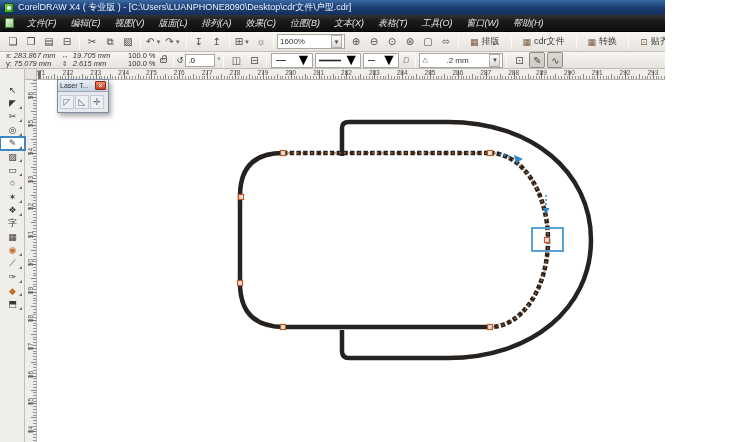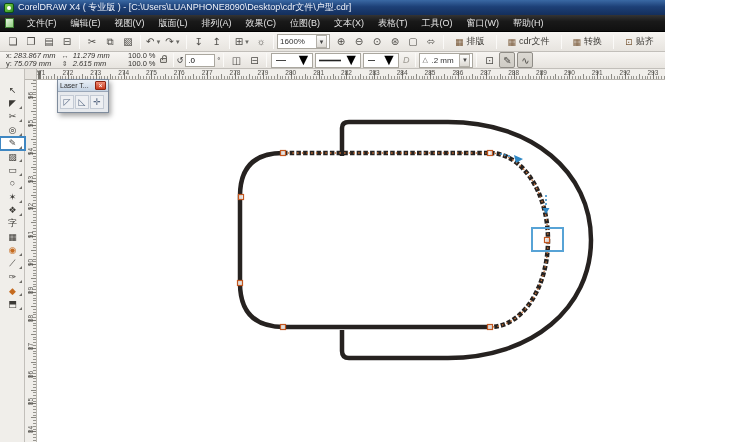--- a/index.html
+++ b/index.html
@@ -20,34 +20,34 @@
   .winbtns { margin-left:auto; display:flex; gap:2px; opacity:.55; }
   .winbtns .wb { width:12px; height:9px; background:#27456f; border:1px solid #4a6a95;
     color:#cfd9e8; font-size:6px; line-height:7px; text-align:center; }
 
   
   .menubar { position:absolute; left:0; top:15px; width:735px; height:17px;
     background:linear-gradient(#343434,#191919 40%,#101010); border-bottom:1px solid #000;
     display:flex; align-items:center; padding:0 3px; }
   .menubar .docicon { width:9px; height:10px; background:linear-gradient(135deg,#eaf5e6,#8fcc7c);
     border:1px solid #3e7d33; margin:0 6px 0 2px; flex:0 0 auto; }
-  .menu-item { color:#e4e4e4; font-size:9px; padding:2px 7px; white-space:nowrap; cursor:default; }
+  .menu-item { color:#e4e4e4; font-size:9px; padding:2px 7px; white-space:nowrap; cursor:default;font-style:italic; }
 
   
   .bar { position:absolute; left:0; width:735px; background:linear-gradient(#f7f5f2,#ecEAe6 70%,#e4e1dc);
     background:linear-gradient(#f7f5f2,#e7e4df); border-bottom:1px solid #c2bfba;
     display:flex; align-items:center; padding:0 4px; }
   .toolbar { top:32px; height:20px; }
   .propbar  { top:52px; height:17px; }
   .tbtn { min-width:16px; height:16px; display:flex; align-items:center; justify-content:center;
     font-size:10px; color:#4c4a46; margin:0 1px; border:1px solid transparent; border-radius:2px; }
   .tbtn .dd { font-size:6px; color:#6a6a66; margin-left:1px; }
   .sep { width:1px; height:14px; background:#c9c6c0; border-right:1px solid #fbfaf8; margin:0 3px; }
   .combo { display:flex; align-items:center; height:15px; background:#fff; border:1px solid #aaa79f;
-    font-size:8px; color:#333; padding:0 2px; }
+    font-size:8px; color:#333; padding:0 2px;gap:15px; }
   .combo .cval { min-width:34px; }
   .combo .cdd { width:11px; height:13px; margin-left:2px; background:linear-gradient(#fdfdfc,#dcd9d3);
     border:1px solid #b3b0a9; font-size:6px; color:#444; display:flex; align-items:center; justify-content:center; }
   .plugbtn { display:flex; align-items:center; gap:3px; font-size:9px; color:#3c3a36;
     padding:1px 5px; margin:0 2px; border:1px solid transparent; border-radius:2px; }
   .plugbtn .pic { font-size:9px; color:#7a5a3a; }
 
   
   .stack2 { display:flex; flex-direction:column; justify-content:center; line-height:8px;
     font-size:7.5px; color:#33312e; margin:0 2px; }
@@ -251,21 +251,21 @@
           <span class="pval">283.867 mm</span>
         </div>
       <div class="row">
           <span>y:</span>
           <span class="pval">75.079 mm</span>
         </div>
     </div>
     <div class="stack2">
       <div class="row">
           <span class="picn">↔</span>
-          <span class="pval">11.279 mm</span>
+          <span class="pval">19.705 mm</span>
         </div>
       <div class="row">
           <span class="picn">⇕</span>
           <span class="pval">2.615 mm</span>
         </div>
     </div>
     <div class="stack2">
       <div class="row">
           <span class="pnum">100.0</span>
           <span>%</span>

